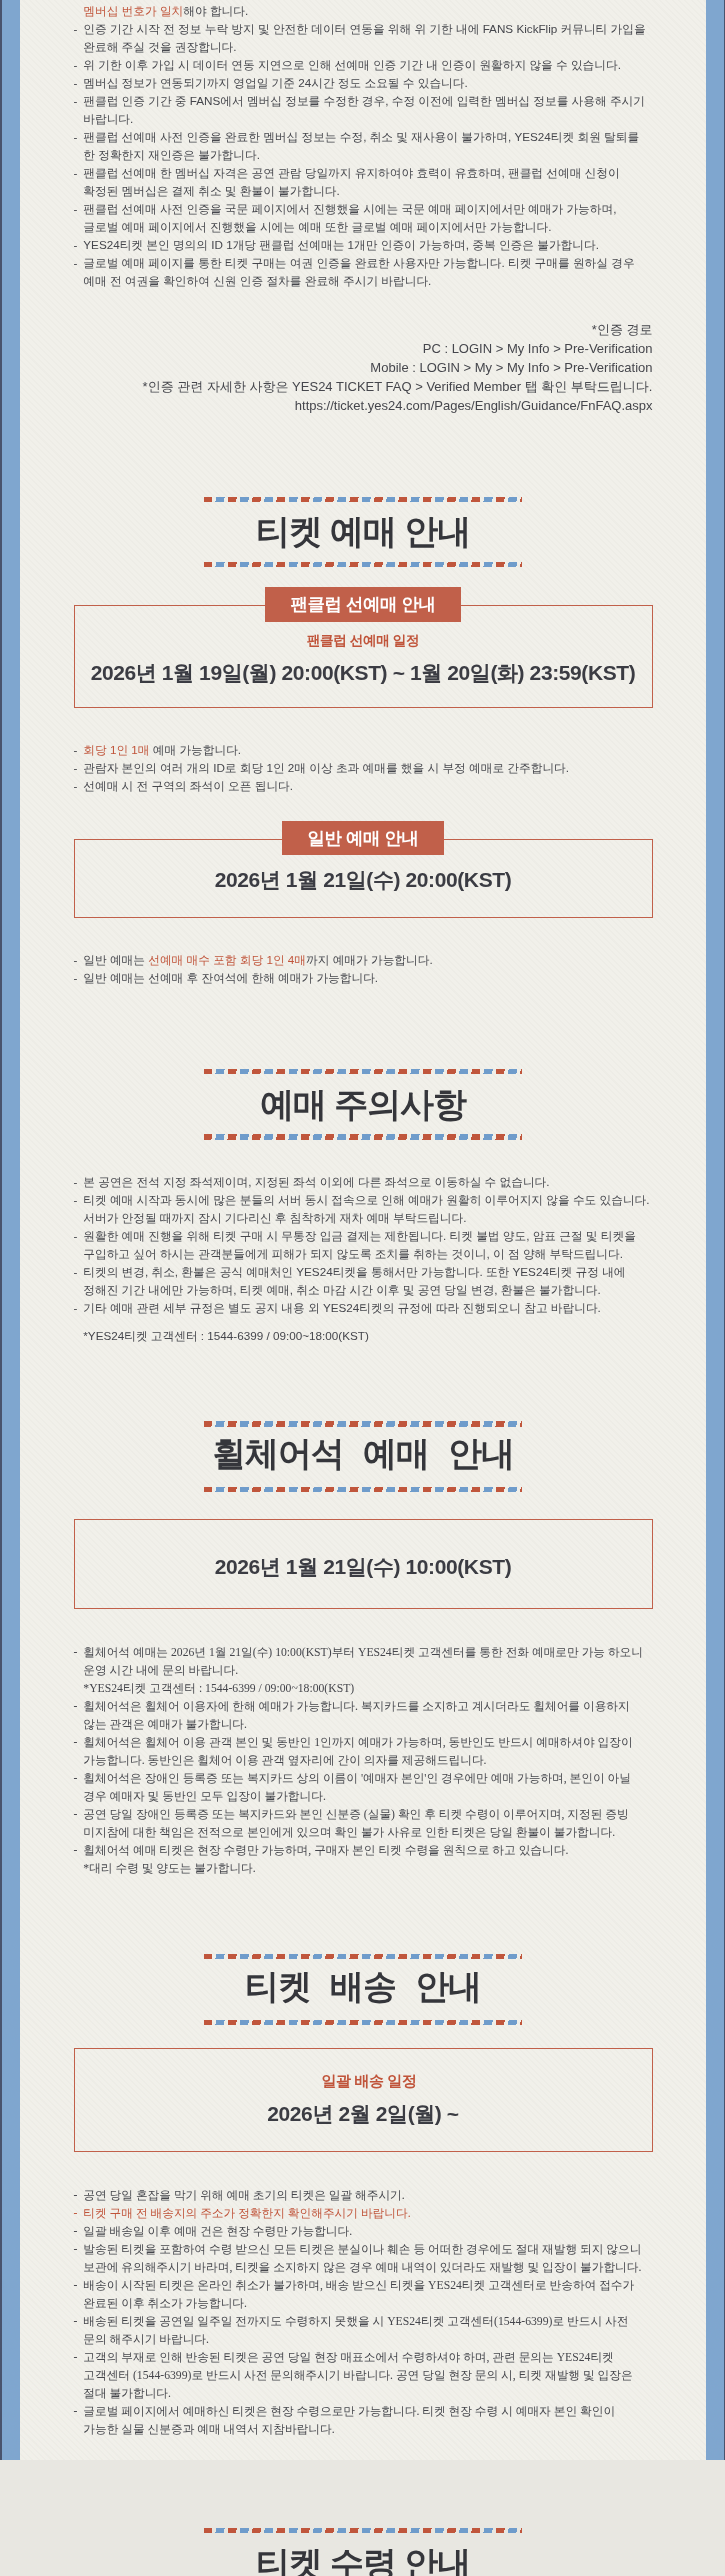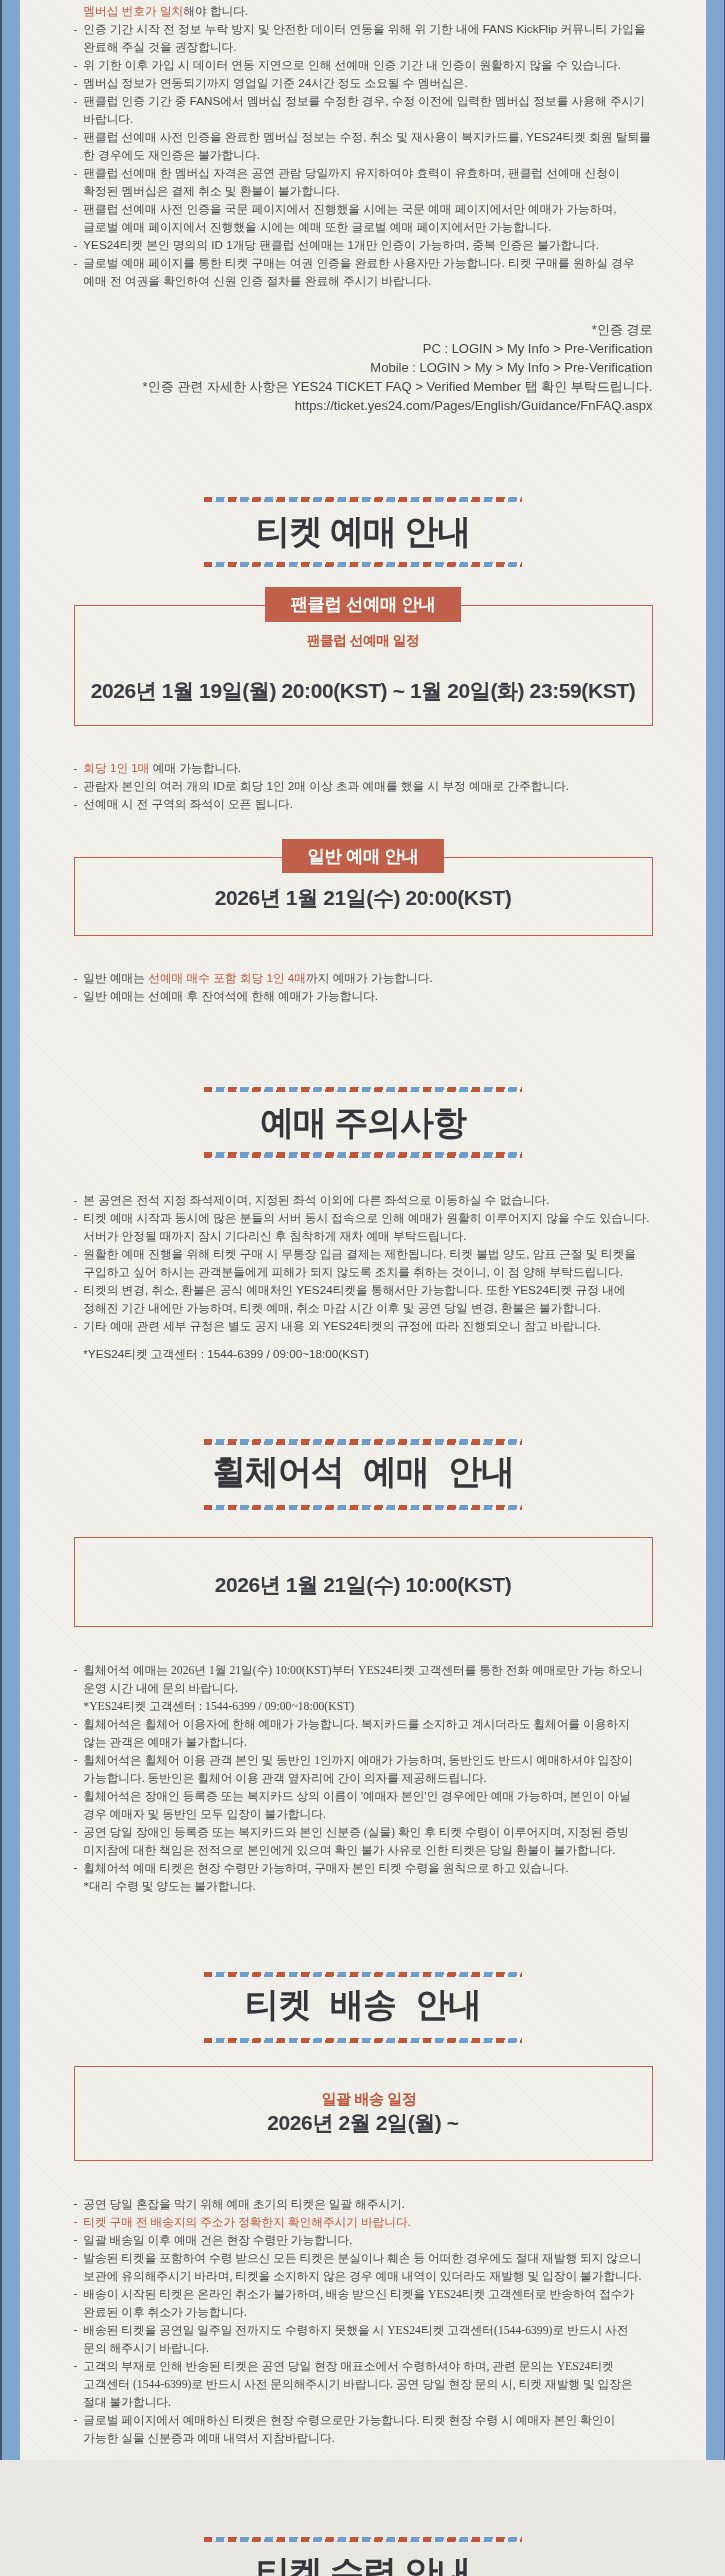--- a/index.html
+++ b/index.html
@@ -48,46 +48,46 @@
   .badge{
     display:inline-block;position:relative;z-index:2;
     background:#c1604a;color:#ffffff;font-size:17.4px;font-weight:700;
     padding:5.3px 26px;letter-spacing:-0.4px;
   }
   .frame{
     border:1.5px solid #c1604a;
     display:flex;flex-direction:column;align-items:center;justify-content:center;
     text-align:center;
   }
-  .frame.under-badge{margin-top:-16.6px;padding:26px 7.6px 19.7px;gap:27px;}
+  .frame.under-badge{margin-top:-16.6px;padding:26px 7.6px 19.7px;}
   .frame.date-only{padding:26px 7.6px 23px;}
   .frame.standalone{margin-top:27px;padding:27px 7.6px;}
   .frame.labeled{margin-top:23px;padding:23px 7.6px;}
   .frame-label{color:#c0543a;font-size:13.6px;font-weight:700;letter-spacing:-0.4px;}
   .frame-label.big{font-size:15px;margin-left:12px;}
-  .frame-date{color:#3b3c43;font-size:21px;font-weight:600;letter-spacing:-0.4px;}
+  .frame-date{color:#3b3c43;font-size:21px;font-weight:600;margin-top:9px;letter-spacing:-0.4px;}
   .frame.date-only .frame-date{margin-top:0;}
   .notes.after-box{margin-top:35px;font-family:Liberation Serif, serif;}
 </style>
 </head>
 <body>
 
 <div class="page">
   <div class="edge left"></div>
   <div class="edge right"></div>
 
   <div class="content">
 
     <div class="notes" style="margin-top:0">
         <div class="note nodash"><span class="red">멤버십 번호가 일치</span><span>해야 합니다.</span></div>
         <div class="note"><span>인증 기간 시작 전 정보 누락 방지 및 안전한 데이터 연동을 위해 위 기한 내에 FANS KickFlip 커뮤니티 가입을 완료해 주실 것을 권장합니다.</span></div>
         <div class="note"><span>위 기한 이후 가입 시 데이터 연동 지연으로 인해 선예매 인증 기간 내 인증이 원활하지 않을 수 있습니다.</span></div>
-        <div class="note"><span>멤버십 정보가 연동되기까지 영업일 기준 24시간 정도 소요될 수 멤버십은.</span></div>
+        <div class="note"><span>멤버십 정보가 연동되기까지 영업일 기준 24시간 정도 소요될 수 있습니다.</span></div>
         <div class="note"><span>팬클럽 인증 기간 중 FANS에서 멤버십 정보를 수정한 경우, 수정 이전에 입력한 멤버십 정보를 사용해 주시기 바랍니다.</span></div>
-        <div class="note"><span>팬클럽 선예매 사전 인증을 완료한 멤버십 정보는 수정, 취소 및 재사용이 복지카드를, YES24티켓 회원 탈퇴를 한 경우에도 재인증은 불가합니다.</span></div>
+        <div class="note"><span>팬클럽 선예매 사전 인증을 완료한 멤버십 정보는 수정, 취소 및 재사용이 불가하며, YES24티켓 회원 탈퇴를 한 정확한지 재인증은 불가합니다.</span></div>
         <div class="note"><span>팬클럽 선예매 한 멤버십 자격은 공연 관람 당일까지 유지하여야 효력이 유효하며, 팬클럽 선예매 신청이 확정된 멤버십은 결제 취소 및 환불이 불가합니다.</span></div>
         <div class="note"><span>팬클럽 선예매 사전 인증을 국문 페이지에서 진행했을 시에는 국문 예매 페이지에서만 예매가 가능하며, 글로벌 예매 페이지에서 진행했을 시에는 예매 또한 글로벌 예매 페이지에서만 가능합니다.</span></div>
         <div class="note"><span>YES24티켓 본인 명의의 ID 1개당 팬클럽 선예매는 1개만 인증이 가능하며, 중복 인증은 불가합니다.</span></div>
         <div class="note"><span>글로벌 예매 페이지를 통한 티켓 구매는 여권 인증을 완료한 사용자만 가능합니다. 티켓 구매를 원하실 경우 예매 전 여권을 확인하여 신원 인증 절차를 완료해 주시기 바랍니다.</span></div>
       </div>
 
     <div class="auth">
       <div>*인증 경로</div>
       <div>PC : LOGIN &gt; My Info &gt; Pre-Verification</div>
       <div>Mobile : LOGIN &gt; My &gt; My Info &gt; Pre-Verification</div>

